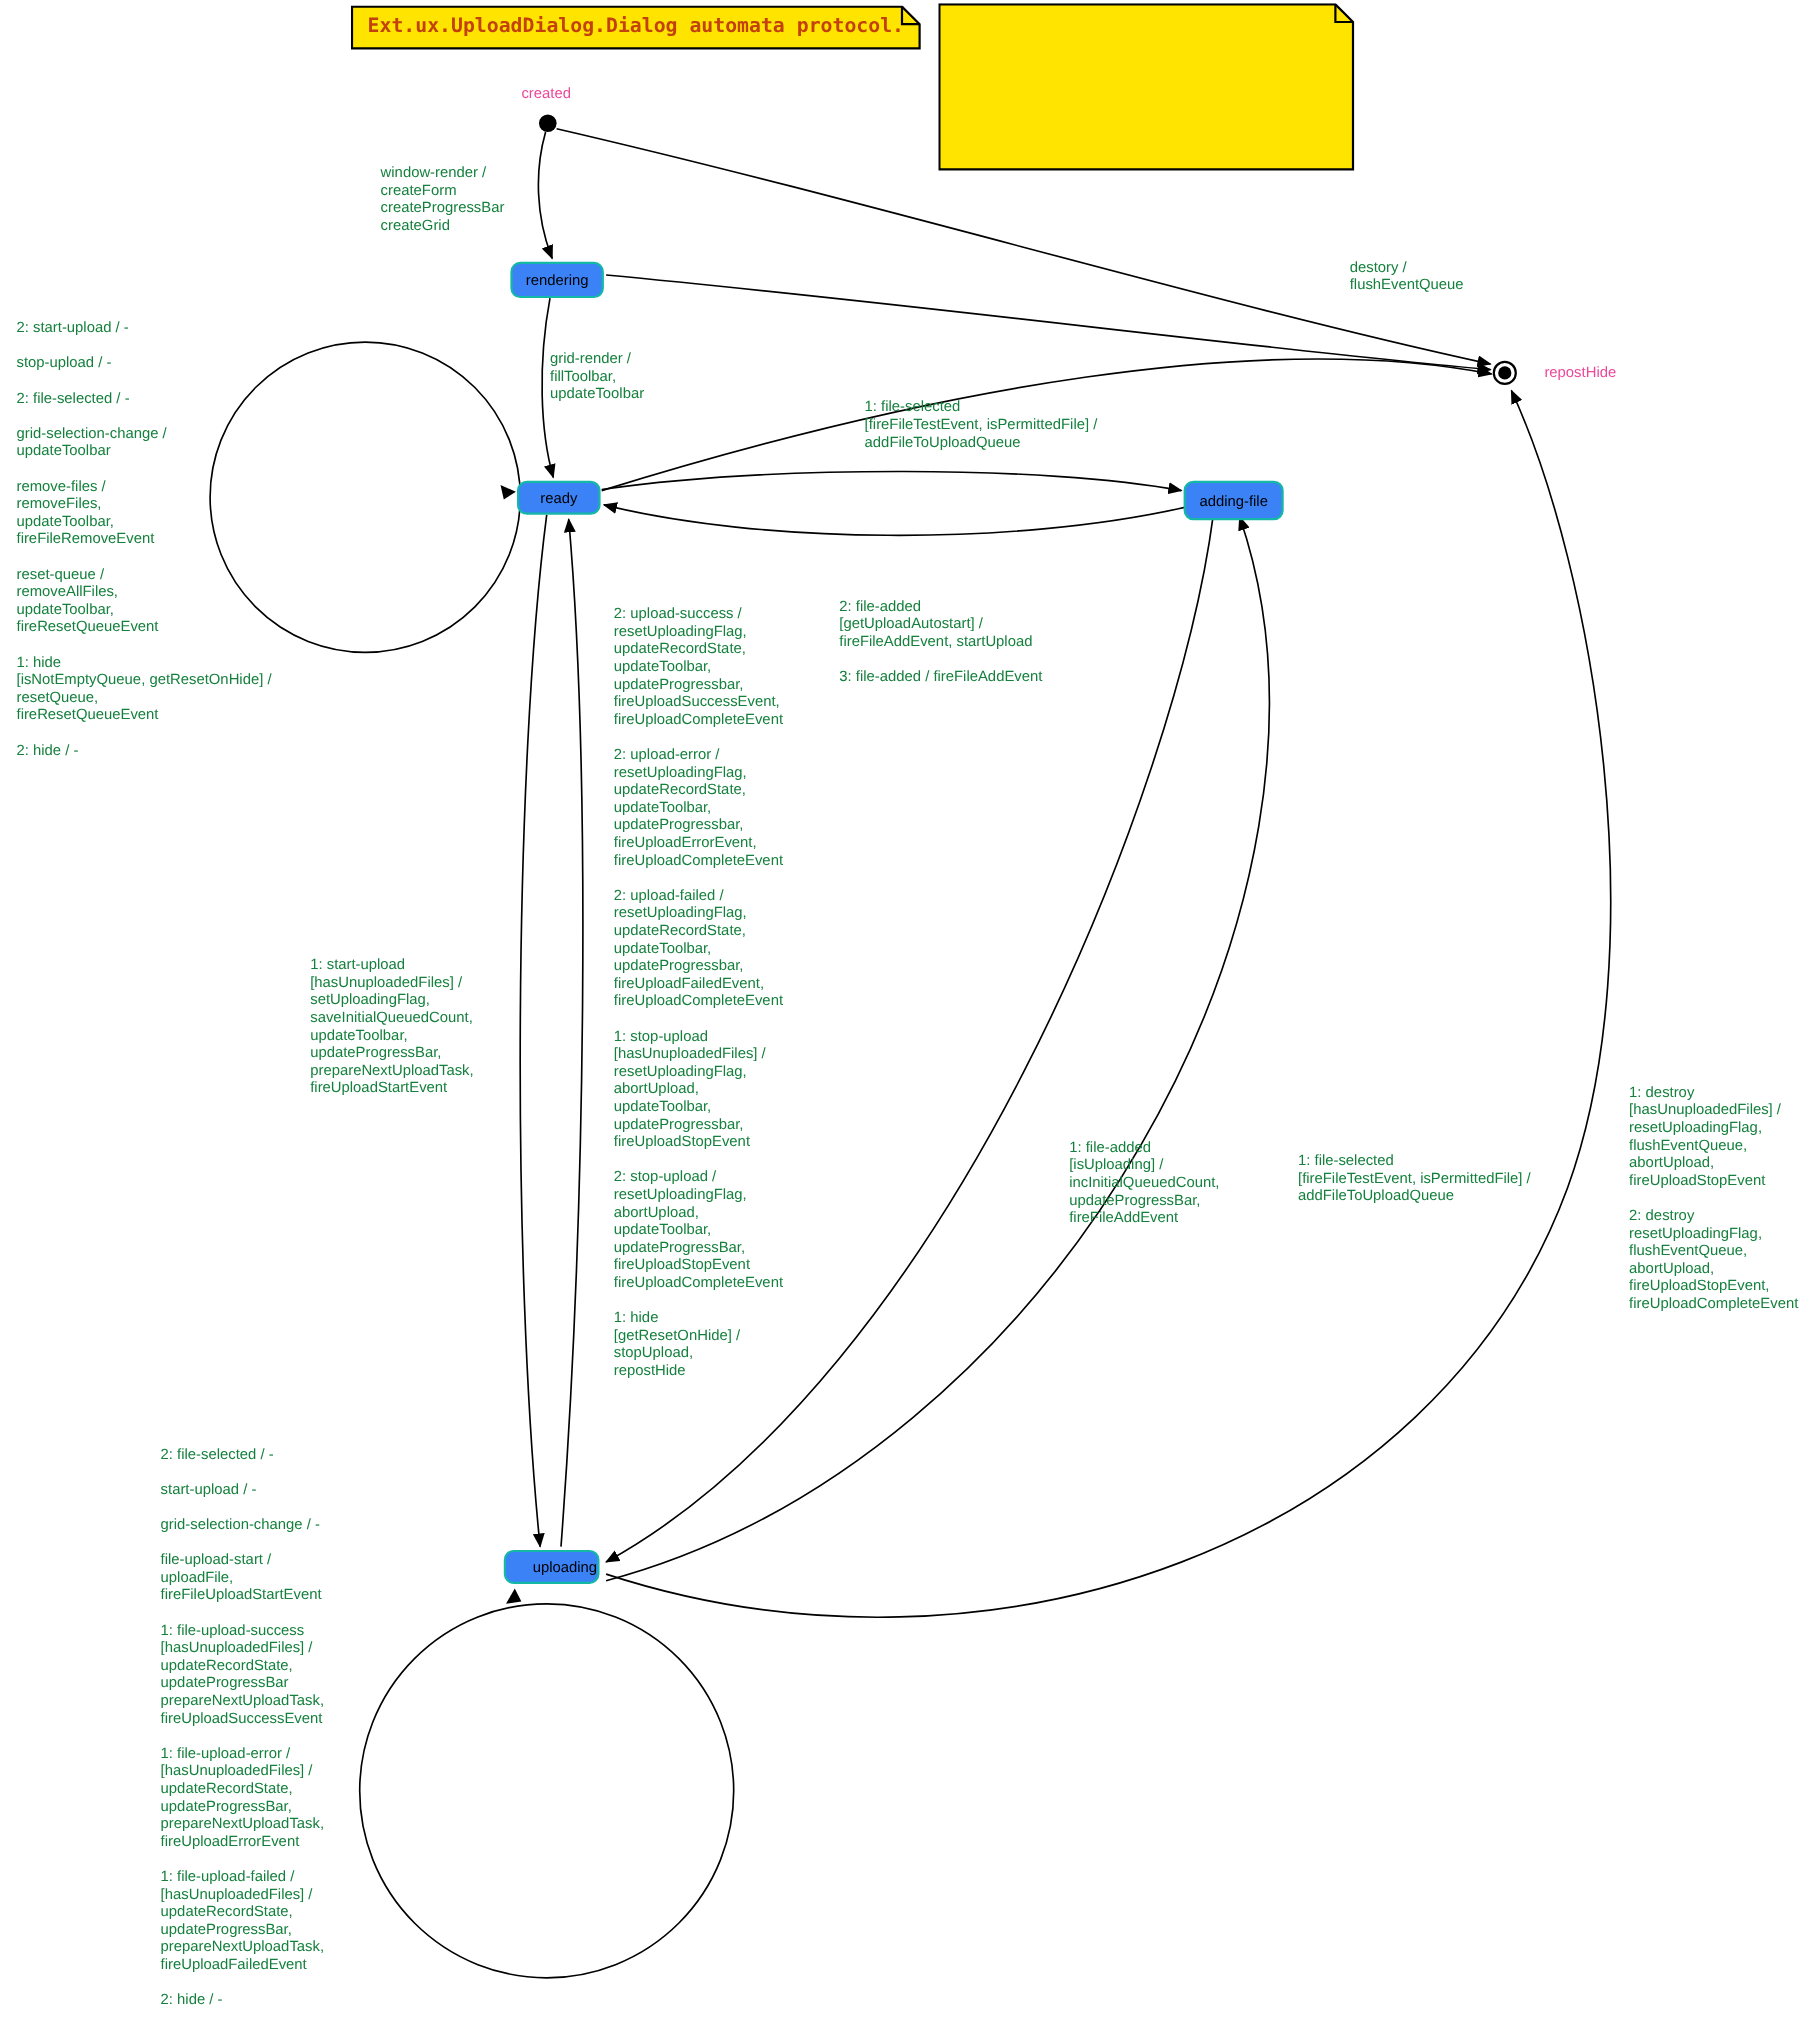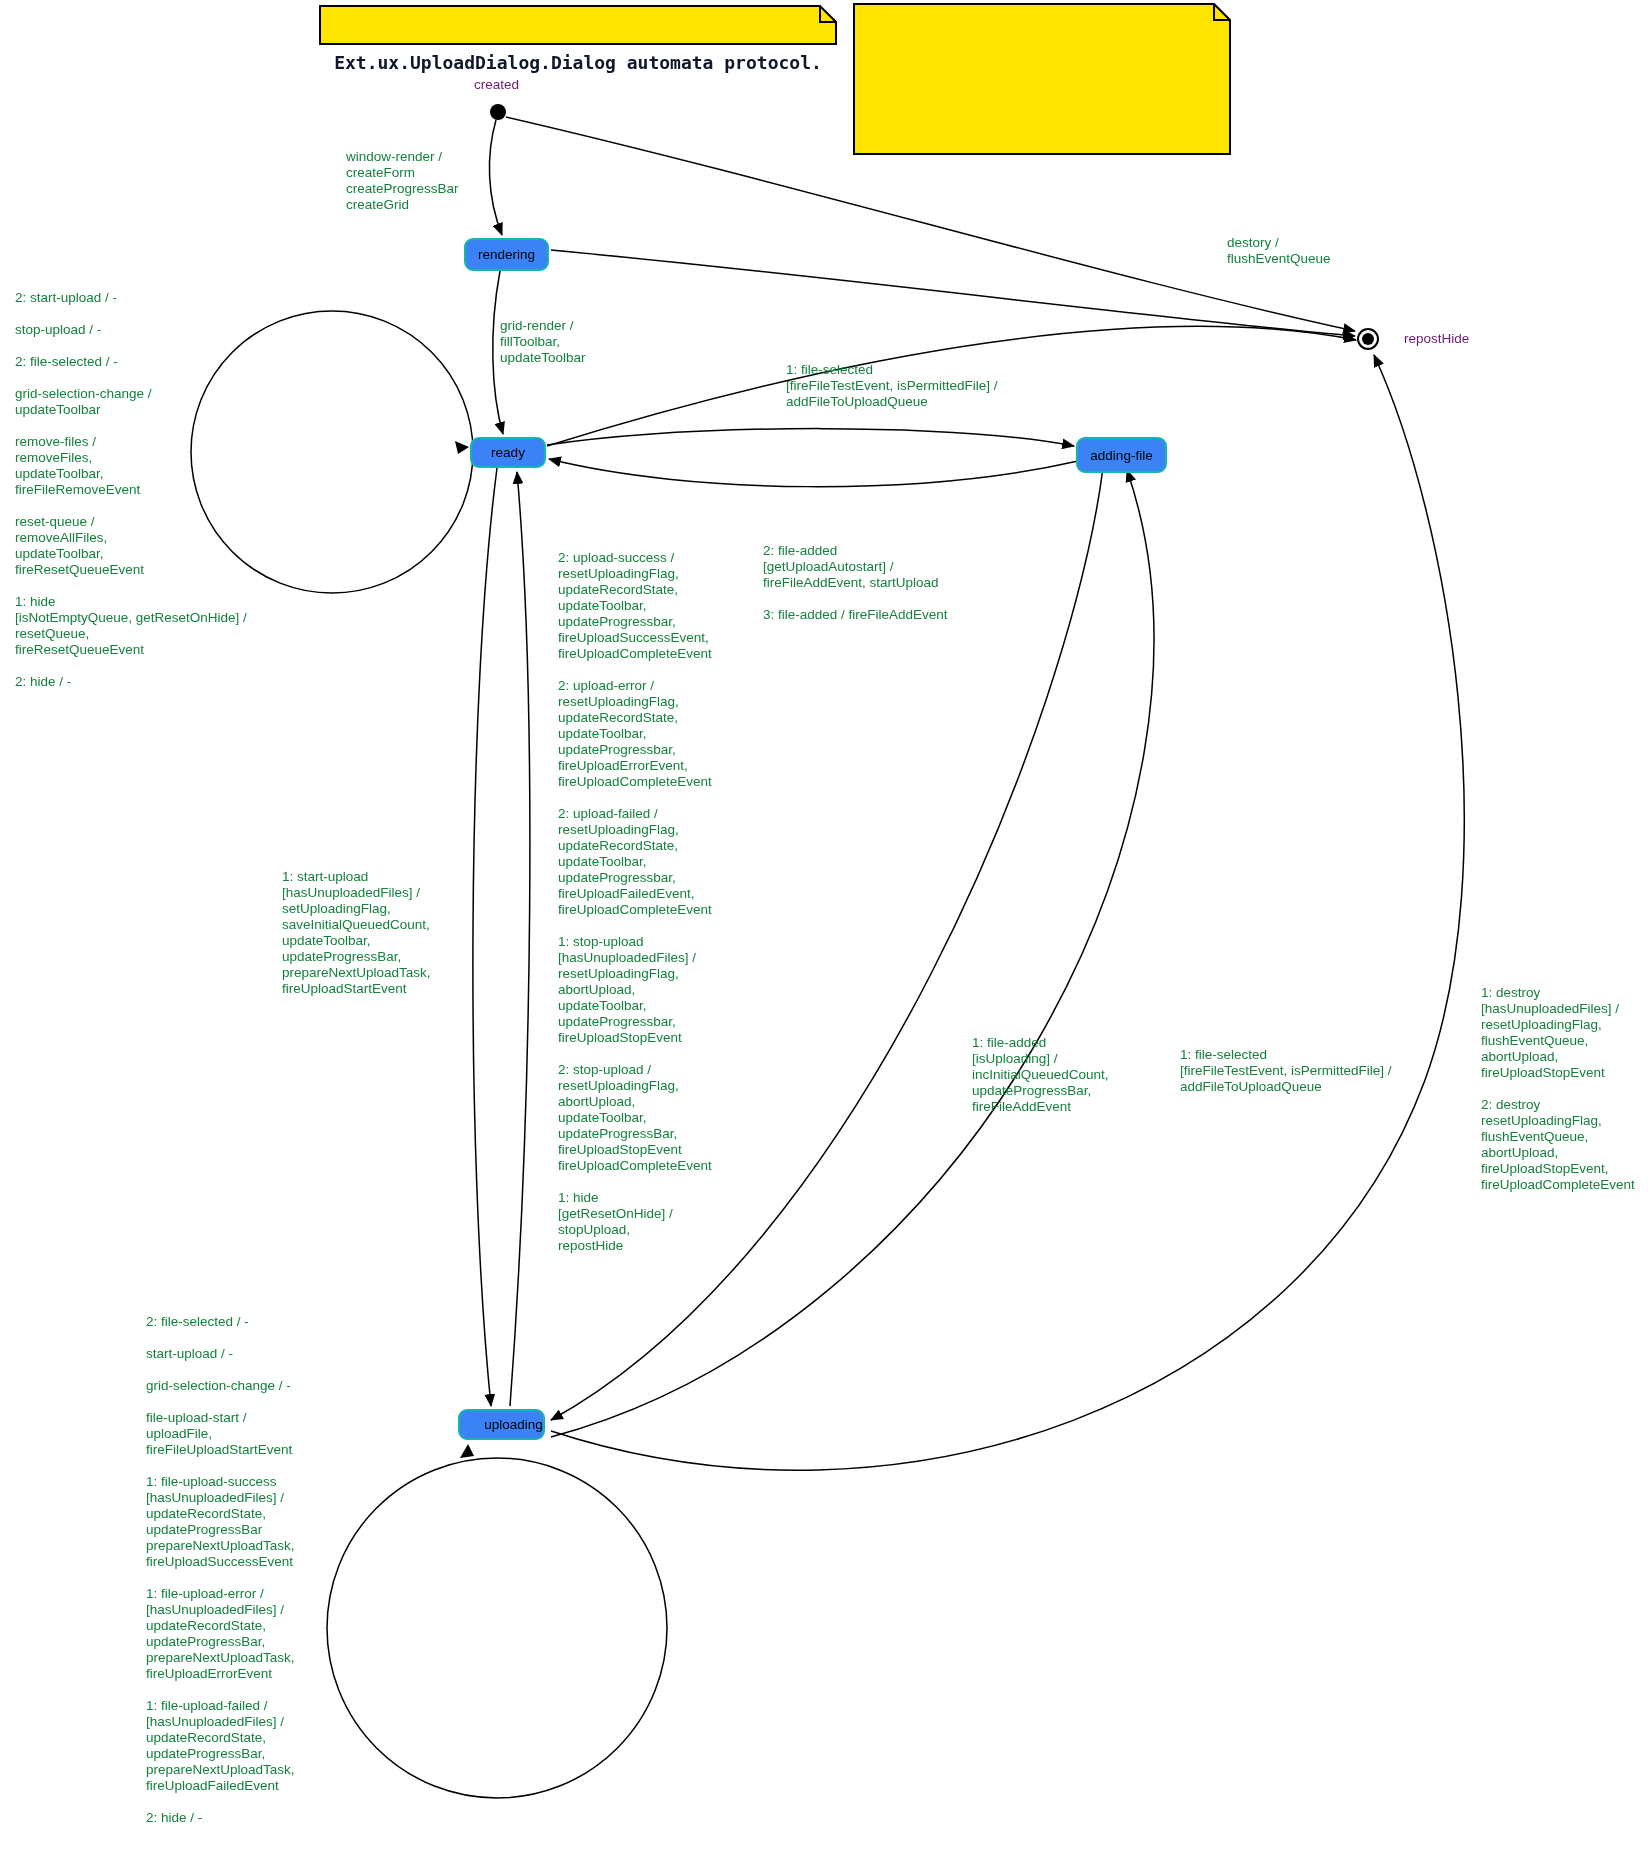--- a/index.html
+++ b/index.html
@@ -5,27 +5,27 @@
   html,body { margin:0; padding:0; background:#fff; }
   #canvas { position:relative; width:1652px; height:1849px; background:#ffffff;
             font-family:"Liberation Sans", sans-serif; overflow:hidden; }
   svg.layer { position:absolute; left:0; top:0; }
   .edge { stroke:#000; stroke-width:1.5; fill:none; }
   .lbl { position:absolute; white-space:pre-line; font:13.5px/16px "Liberation Sans", sans-serif;
          color:#15803d; }
   .state { position:absolute; background:#3b82f6; border:2px solid #14b8a6; border-radius:9px;
            display:flex; align-items:center; justify-content:center;
            font-size:13.5px; color:#000; box-sizing:border-box;text-align:center; }
-  .state-label { position:absolute; font:13.5px/16px "Liberation Sans", sans-serif; color:#701a75; }
+  .state-label { position:absolute; font:13.5px/16px "Liberation Sans", sans-serif; color:#ec4899; }
   .dot { position:absolute; width:16px; height:16px; border-radius:50%; background:#000; }
   .final-outer { position:absolute; width:22px; height:22px; border-radius:50%;
                  border:2px solid #000; background:#fff; box-sizing:border-box; }
   .final-inner { position:absolute; width:12px; height:12px; border-radius:50%; background:#000; }
   .note-text { position:absolute; font-family:"DejaVu Sans Mono", monospace; font-weight:bold;
-               color:#0f172a; white-space:pre-line;margin-top:39px; }
+               color:#c2410c; white-space:pre-line; }
   #title-text { left:319px; top:5px; width:518px; height:40px; font-size:18px; line-height:38px;
                 text-align:center; }
   #legend-text { left:869px; top:20px; width:350px; font-size:13px; line-height:15.5px; }
 </style>
 </head>
 <body>
 
 <div id="canvas">
 
   <svg class="layer" width="1652" height="1849">

